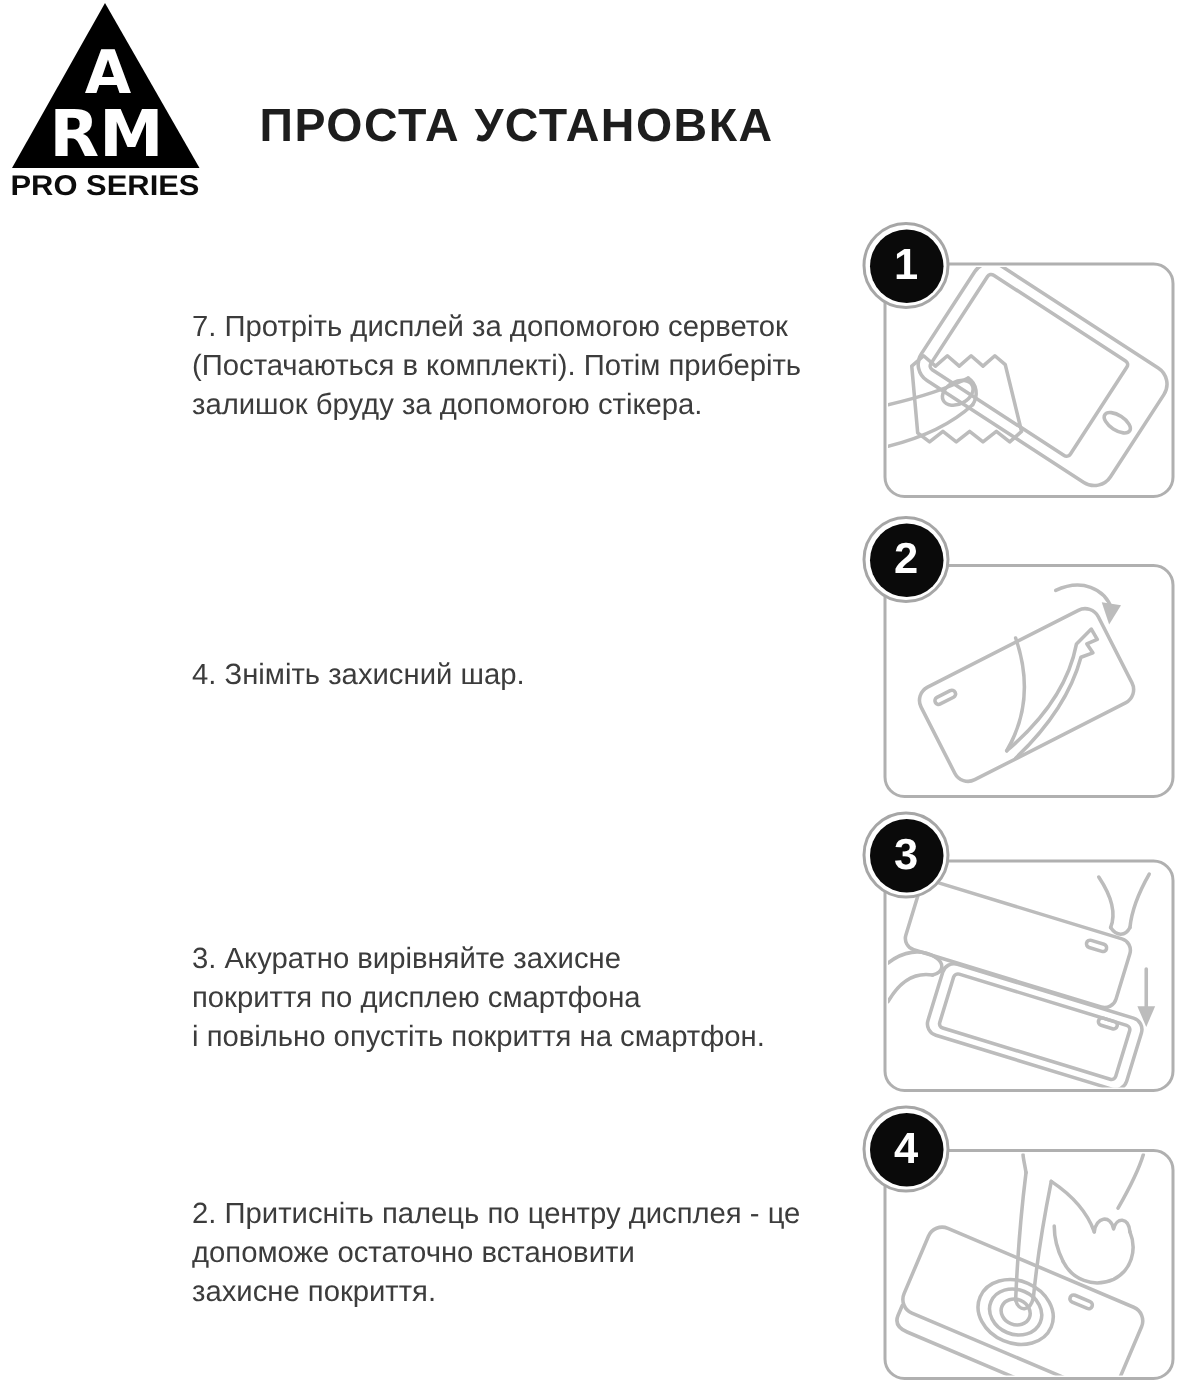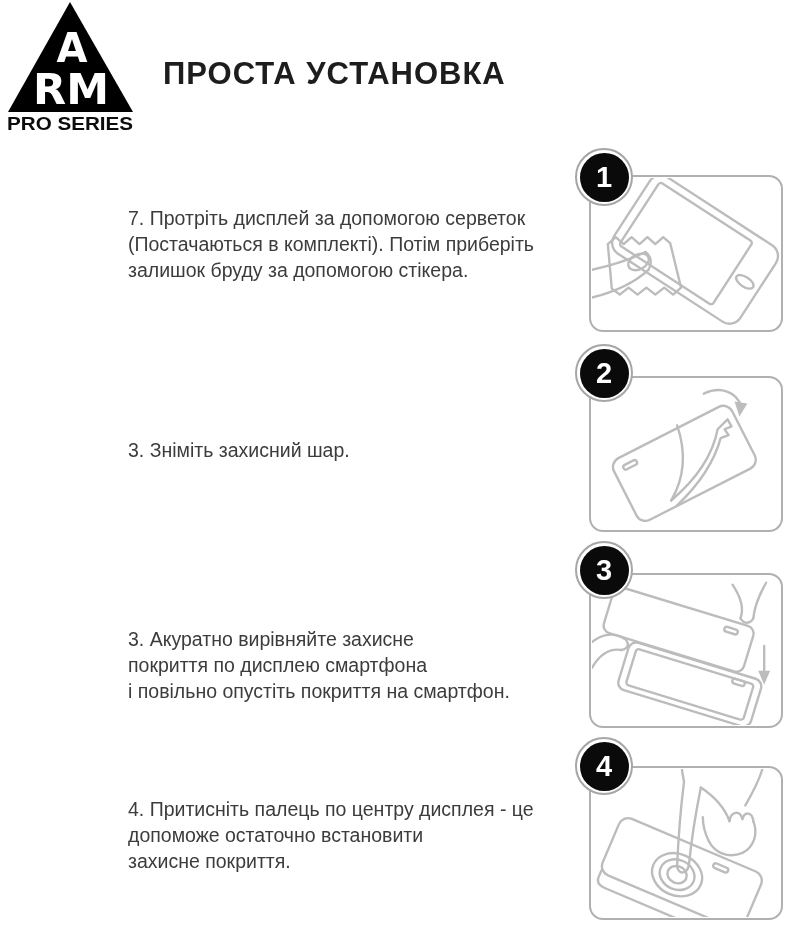--- a/index.html
+++ b/index.html
@@ -4,21 +4,21 @@
 <style>
   html,body{margin:0;padding:0;background:#fff;}
   .page{
     position:relative;width:792px;height:928px;background:#ffffff;
     font-family:"Liberation Sans",sans-serif;overflow:hidden;
   }
   
   .logo{position:absolute;left:0;top:0;width:150px;height:136px;}
   
   .title{
-    position:absolute;left:163px;top:56px;margin:0;
+    position:absolute;left:163px;top:56px;margin:10px;
     font-size:31px;font-weight:bold;letter-spacing:1px;color:#1d1d1d;
   }
   
   .step-text{
     position:absolute;left:128px;width:480px;
     font-size:19.5px;line-height:26px;color:#3c3c3c;
     white-space:pre-line;
   }
   .t1{top:205px;} .t2{top:437px;} .t3{top:601px;margin-top:25px;} .t4{top:796px;}
   
@@ -55,25 +55,25 @@
     <text x="72" y="62" text-anchor="middle" fill="#fff" font-family="DejaVu Sans, sans-serif" font-size="40" font-weight="bold">A</text>
     <text x="71" y="104" text-anchor="middle" fill="#fff" font-family="DejaVu Sans, sans-serif" font-size="43" font-weight="bold">RM</text>
     <text x="7" y="130" fill="#0c0c0c" font-family="Liberation Sans, sans-serif" font-size="19" font-weight="bold" textLength="126" lengthAdjust="spacingAndGlyphs">PRO SERIES</text>
   </svg>
 
   <h1 class="title">ПРОСТА УСТАНОВКА</h1>
 
   <div class="step-text t1">7. Протріть дисплей за допомогою серветок
 (Постачаються в комплекті). Потім приберіть
 залишок бруду за допомогою стікера.</div>
-  <div class="step-text t2">3. Зніміть захисний шар.</div>
+  <div class="step-text t2">4. Зніміть захисний шар.</div>
   <div class="step-text t3">3. Акуратно вирівняйте захисне
 покриття по дисплею смартфона
 і повільно опустіть покриття на смартфон.</div>
-  <div class="step-text t4">4. Притисніть палець по центру дисплея - це
+  <div class="step-text t4">2. Притисніть палець по центру дисплея - це
 допоможе остаточно встановити
 захисне покриття.</div>
 
   <div class="illu-box b1">
     <svg width="188" height="151" viewBox="0 0 190 151">
       <g class="art" transform="rotate(33 105 72)">
         <rect x="28" y="26" width="152" height="92" rx="13"></rect>
         <rect x="37" y="34" width="112" height="76" rx="3"></rect>
         <ellipse cx="164" cy="72" rx="10" ry="5"></ellipse>
       </g>

